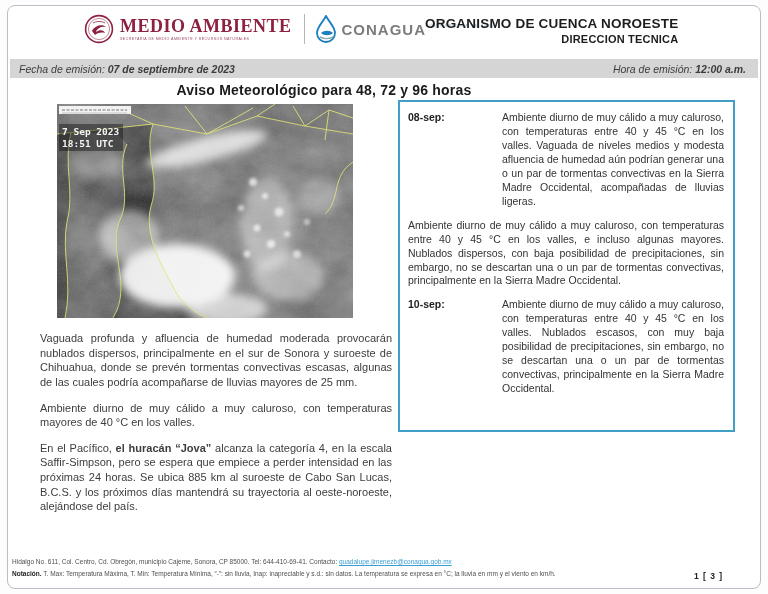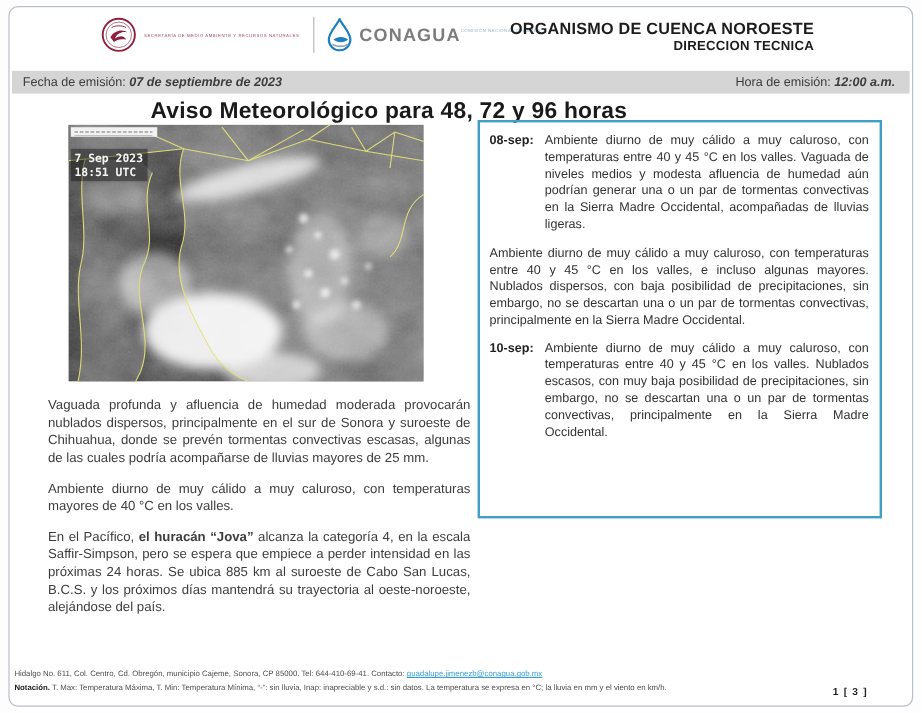--- a/index.html
+++ b/index.html
@@ -26,36 +26,36 @@
   .cn-sub{font-size:3.6px;color:#8fb4c9;letter-spacing:.4px;margin-top:2px;white-space:nowrap;}
   .org-block{position:absolute;left:425px;top:4px;text-align:right;}
   .org-line1{font-size:13.5px;font-weight:bold;color:#1d1d1d;letter-spacing:.2px;}
   .org-line2{font-size:11px;font-weight:bold;color:#1d1d1d;margin-top:2px;letter-spacing:.2px;}
   
   .emission-bar{
     position:absolute;left:10px;top:59px;width:748px;height:19px;background:#d5d5d5;
     display:flex;justify-content:space-between;align-items:center;
     padding:0 12px 0 9px;box-sizing:border-box;font-size:10.5px;color:#3c3c3c;
   }
-  .em-label{}
+  .em-label{font-style:italic;}
   .em-value{font-style:italic;font-weight:bold;}
   
   .doc-title{
     position:absolute;left:0;top:82px;width:648px;text-align:center;
-    font-size:19px;font-weight:bold;color:#1a1a1a;letter-spacing:.2px;
+    font-size:14px;font-weight:bold;color:#1a1a1a;letter-spacing:.2px;
   }
   
   .satellite{position:absolute;left:57px;top:104px;width:296px;height:214px;}
   
   .forecast-box{
     position:absolute;left:398px;top:100px;width:337px;height:332px;
     border:2px solid #419fc7;box-sizing:border-box;padding:9px 9px 6px 8px;
   }
   .forecast-title{font-size:11px;font-weight:bold;color:#222;margin-bottom:10px;}
-  .forecast-entry{display:flex;margin-bottom:10px;}
+  .forecast-entry{display:flex;margin-bottom:10px;gap:48px;}
   .f-date{flex:0 0 46px;font-size:10.5px;font-weight:bold;color:#222;}
   .f-text{flex:1;font-size:10.5px;color:#333;text-align:justify;line-height:1.33;}
   
   .body-col{position:absolute;left:40px;top:331px;width:352px;}
   .body-col p{margin:0 0 11px 0;font-size:11px;color:#3d3d3d;text-align:justify;line-height:1.33;}
   .bold{font-weight:bold;}
   
   .footer{position:absolute;left:12px;top:556px;width:700px;}
   .footer-line{font-size:6.5px;color:#4e4e4e;line-height:1.8;}
   .footer a{color:#3a9ed4;text-decoration:underline;}
@@ -72,20 +72,21 @@
     <div class="logo-group">
       <span class="seal">
         <svg viewBox="0 0 30 30" width="30" height="30">
           <circle cx="15" cy="15" r="13.4" fill="none" stroke="#8e2140" stroke-width="1.6"></circle>
           <circle cx="15" cy="15" r="10.6" fill="none" stroke="#a95a72" stroke-width=".7"></circle>
           <path d="M8,17 C11,11 19,10 22,13 C18,12 13,14 12,18 C16,15 20,16 21,19 C17,18 13,19 11,21 Z" fill="#8e2140"></path>
           <path d="M9,9 C12,7 18,7 21,9" fill="none" stroke="#8e2140" stroke-width=".8"></path>
         </svg>
       </span>
       <span class="ma-text">
+        <span class="ma-title">MEDIO AMBIENTE</span>
         <span class="ma-sub">SECRETARÍA DE MEDIO AMBIENTE Y RECURSOS NATURALES</span>
       </span>
       <span class="logo-sep"></span>
       <span class="cn-drop">
         <svg viewBox="0 0 22 28" width="22" height="28">
           <path d="M11,1 C14,7 20,12 20,18 A9,9 0 1 1 2,18 C2,12 8,7 11,1 Z" fill="none" stroke="#1d7fc0" stroke-width="1.8"></path>
           <path d="M6,18 C9,15 15,15 18,18 C15,21 9,21 6,18 Z" fill="#1d7fc0"></path>
           <path d="M5,22 C9,24 14,24 18,22" fill="none" stroke="#8aa6b4" stroke-width="1.4"></path>
         </svg>
       </span>

